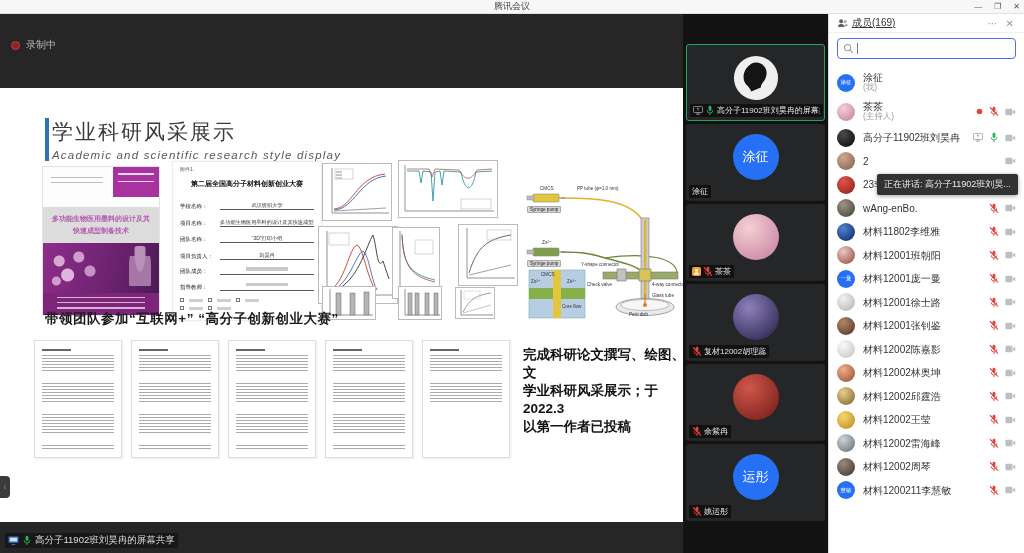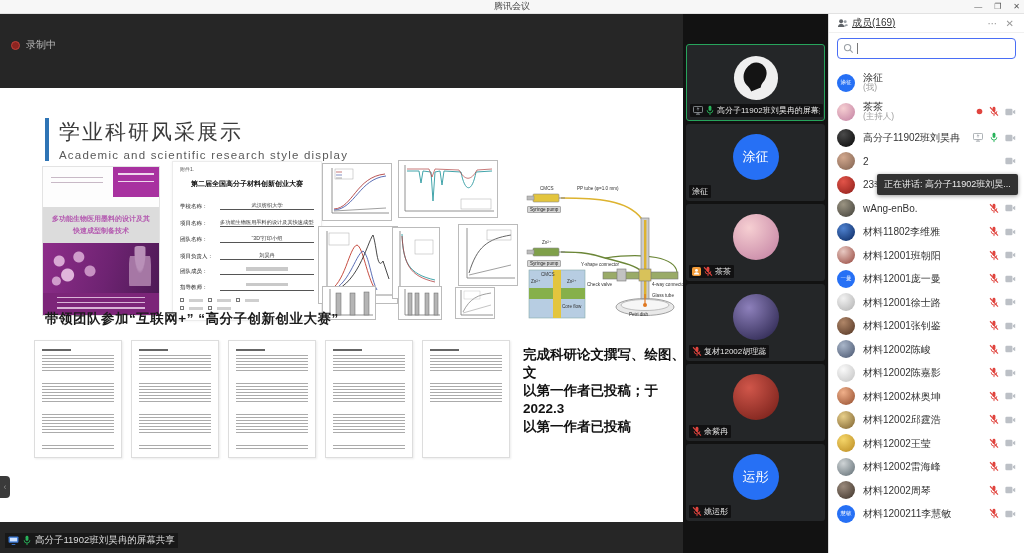--- a/index.html
+++ b/index.html
@@ -23,23 +23,23 @@
   .rec-dot { width:9px; height:9px; border-radius:50%; background:#8c2420; border:1.5px solid #c0413a; }
   .rec-label { font-size:10px; color:#b9b9b9; }
   .share-banner { position:absolute; left:5px; bottom:5px; display:flex; align-items:center; gap:3px;
     background:rgba(0,0,0,.35); padding:1px 3px; }
   .share-banner span.txt { font-size:9.5px; color:#dcdcdc; }
   .side-handle { position:absolute; left:0; top:462px; width:10px; height:22px; background:#3a3a3a;
     border-radius:0 4px 4px 0; color:#8a8a8a; font-size:9px; display:flex; align-items:center; justify-content:center; }
 
   
   .slide { position:absolute; left:0; top:74px; width:683px; height:434px; background:#fff; }
-  .slide-title-block { position:absolute; left:45px; top:30px; border-left:4px solid #2e74b5; padding-left:10px; }
+  .slide-title-block { position:absolute; left:45px; top:30px; border-left:4px solid #2e74b5; padding-left:3px; }
   .slide-title { font-size:21px; color:#3b3b3b; letter-spacing:2px; }
-  .slide-subtitle { font-size:11.5px; color:#595959; letter-spacing:1.2px; margin-top:3px; }
+  .slide-subtitle { font-size:11.5px; color:#595959; letter-spacing:1.2px; margin-top:3px;font-style:italic; }
 
   
   .poster { position:absolute; left:42px; top:78px; width:118px; height:150px; background:#fdfdfd;
     border:1px solid #e3e3e3; overflow:hidden; }
   .poster .p-top-lines { position:absolute; left:8px; top:10px; width:52px; height:10px;
     background:repeating-linear-gradient(to bottom,#c8b9c6 0,#c8b9c6 1px,transparent 1px,transparent 5px); }
   .poster .p-badge { position:absolute; right:0; top:0; width:46px; height:30px; background:#a832a0; }
   .poster .p-badge i { display:block; height:1.5px; background:#eed7ec; margin:6px 5px 0; }
   .poster .p-band { position:absolute; left:0; top:40px; width:100%; height:36px; background:#dcdcdc;
     display:flex; flex-direction:column; align-items:center; justify-content:center; gap:2px; }
@@ -362,21 +362,21 @@
               <div class="lines"></div>
             </div>
           <div class="page">
               <div class="head"></div>
               <div class="lines"></div>
             </div>
         </div>
 
         <div class="note">
           <span>完成科研论文撰写、绘图、文</span><br>
-          <span>以第一作者已投稿；于2022.3</span><br>
+          <span>学业科研风采展示；于2022.3</span><br>
           <span>以第一作者已投稿</span>
         </div>
       </div>
 
       <div class="side-handle">‹</div>
 
       <div class="share-banner">
         <span class="icon">
             <svg viewBox="0 0 12 10" width="11" height="9">
               <rect x="0.5" y="0.5" width="11" height="7" rx="1" fill="#3a78d4"></rect>
@@ -746,42 +746,20 @@
               </span>
               <span class="icon">
                 <svg viewBox="0 0 14 10" width="11" height="8">
                   <rect x="0.5" y="1" width="9" height="8" rx="1.5" fill="#bcc0c6"></rect>
                   <path d="M10 4.2 13 2.2v5.6L10 5.8z" fill="#bcc0c6"></path>
                 </svg>
               </span>
             </span>
           </div>
           <div class="m-row">
-            <span class="m-avatar" style="background: radial-gradient(circle at 35% 30%, rgb(169, 182, 201) 0%, rgb(84, 97, 122) 85%);"></span>
-            <span class="m-names">
-              <span class="m-name">材料12002陈峻</span>
-            </span>
-            <span class="m-status">
-              <span class="icon">
-                <svg viewBox="0 0 12 13" width="10" height="11">
-                  <rect x="4.3" y="0.8" width="3.4" height="6.2" rx="1.7" fill="#e0443e"></rect>
-                  <path d="M2.6 6.2a3.4 3.4 0 0 0 6.8 0" fill="none" stroke="#e0443e" stroke-width="1.1"></path>
-                  <line x1="6" y1="9.8" x2="6" y2="12" stroke="#e0443e" stroke-width="1.1"></line>
-                  <line x1="1.2" y1="1.4" x2="10.8" y2="11.4" stroke="#e0443e" stroke-width="1.3"></line>
-                </svg>
-              </span>
-              <span class="icon">
-                <svg viewBox="0 0 14 10" width="11" height="8">
-                  <rect x="0.5" y="1" width="9" height="8" rx="1.5" fill="#bcc0c6"></rect>
-                  <path d="M10 4.2 13 2.2v5.6L10 5.8z" fill="#bcc0c6"></path>
-                </svg>
-              </span>
-            </span>
-          </div>
-          <div class="m-row">
             <span class="m-avatar" style="background: radial-gradient(circle at 35% 30%, rgb(250, 250, 250) 0%, rgb(201, 201, 201) 85%);"></span>
             <span class="m-names">
               <span class="m-name">材料12002陈嘉影</span>
             </span>
             <span class="m-status">
               <span class="icon">
                 <svg viewBox="0 0 12 13" width="10" height="11">
                   <rect x="4.3" y="0.8" width="3.4" height="6.2" rx="1.7" fill="#e0443e"></rect>
                   <path d="M2.6 6.2a3.4 3.4 0 0 0 6.8 0" fill="none" stroke="#e0443e" stroke-width="1.1"></path>
                   <line x1="6" y1="9.8" x2="6" y2="12" stroke="#e0443e" stroke-width="1.1"></line>

